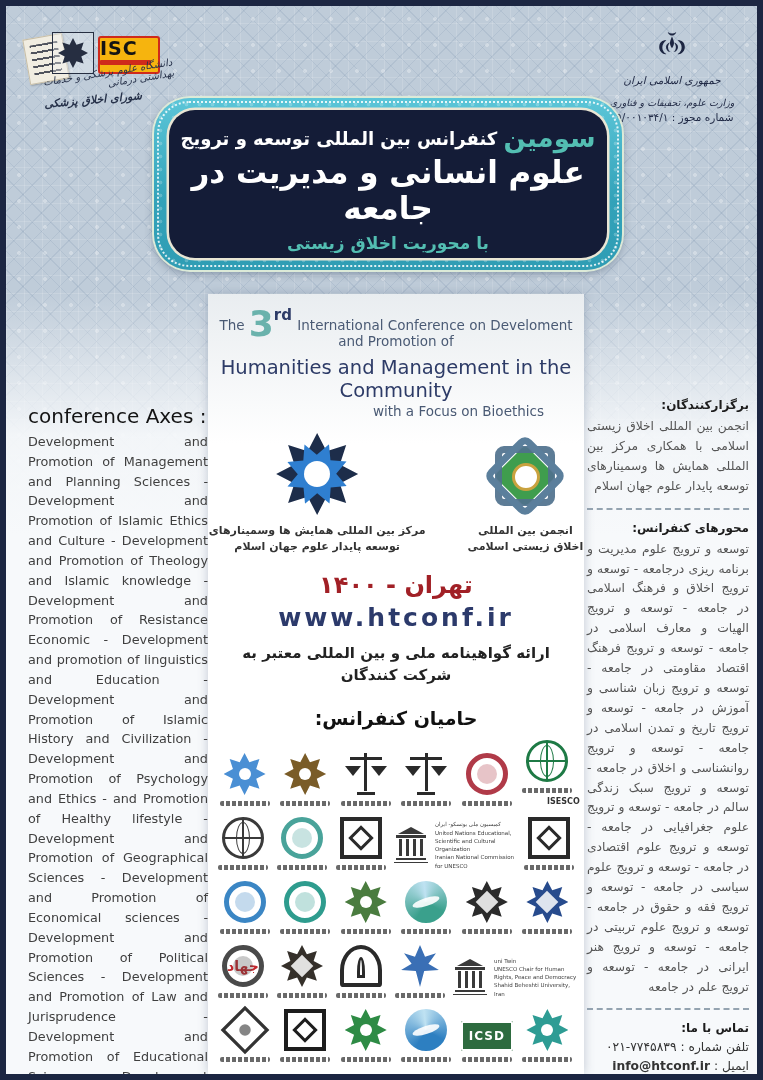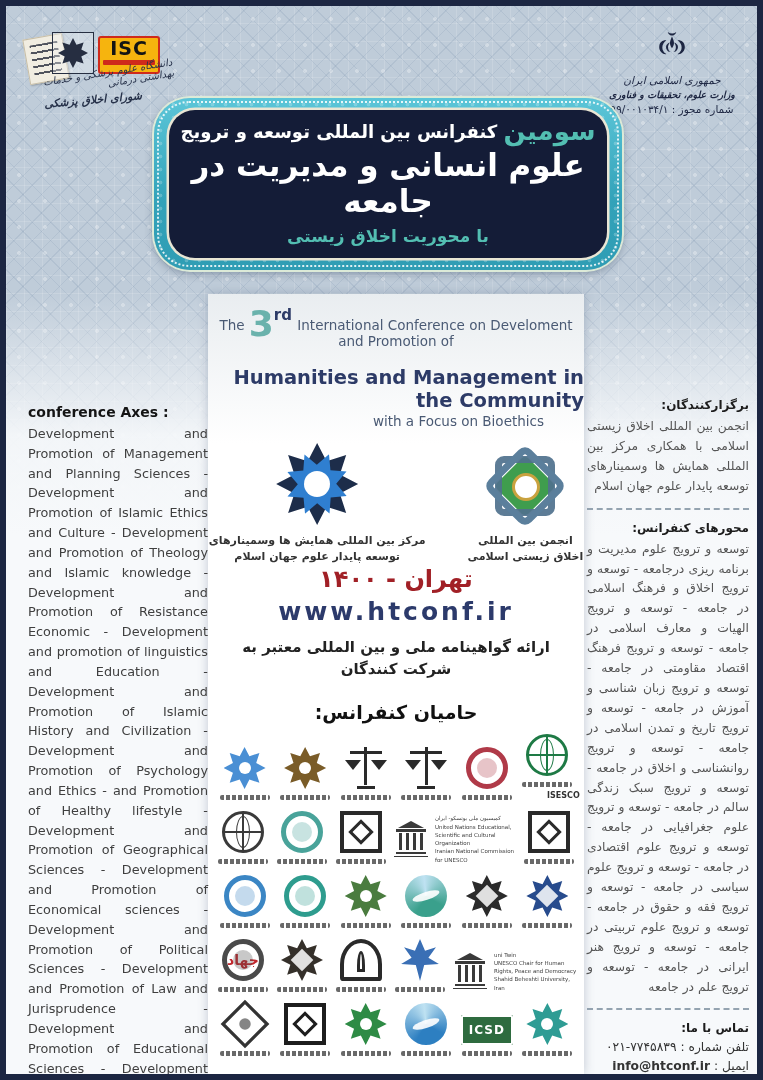--- a/index.html
+++ b/index.html
@@ -22,71 +22,71 @@
   
   .stamp{position:absolute;left:20px;top:30px;width:38px;height:44px;transform:rotate(-10deg);
     background:#f1ede1;border:1px solid #c6bda6;box-shadow:1px 1px 2px rgba(0,0,0,.25);}
   .stamp::after{content:'';position:absolute;inset:6px 5px;
     background:repeating-linear-gradient(180deg, rgba(40,45,60,.8) 0 2px, transparent 2px 7px);}
   .seal{position:absolute;left:46px;top:26px;width:40px;height:40px;border:1.5px solid #262e41;
     display:flex;align-items:center;justify-content:center;background:rgba(240,243,246,.35);}
   .seal span{width:30px;height:30px;background:#262e41;
     clip-path:polygon(50% 0%,61.5% 22.3%,85.4% 14.6%,77.7% 38.5%,100% 50%,77.7% 61.5%,85.4% 85.4%,61.5% 77.7%,50% 100%,38.5% 77.7%,14.6% 85.4%,22.3% 61.5%,0% 50%,22.3% 38.5%,14.6% 14.6%,38.5% 22.3%);}
   .isc{position:absolute;left:92px;top:30px;width:58px;height:34px;background:#f6b40e;
-    border:2px solid #cf2a1b;border-radius:3px;display:flex;flex-direction:column;align-items:center;justify-content:flex-start;}
+    border:2px solid #cf2a1b;border-radius:3px;display:flex;flex-direction:column;justify-content:flex-start;}
   .isc .isc-text{font-weight:bold;font-size:19px;line-height:21px;color:#141414;letter-spacing:1px;}
   .isc .isc-strip{width:88%;height:5px;background:#cf2a1b;border-radius:1px;margin-top:1px;}
   .hl-cap1{position:absolute;left:18px;top:62px;width:150px;font-size:10px;color:#27324a;
     transform:rotate(-9deg);font-style:italic;direction:rtl;}
   .hl-cap2{position:absolute;left:26px;top:88px;width:110px;font-size:11px;font-weight:bold;color:#27324a;
     transform:rotate(-5deg);font-style:italic;direction:rtl;}
   .gov{position:absolute;right:5px;top:24px;width:160px;text-align:center;color:#1d2642;}
   .gov .gov-line1{font-size:10.5px;font-style:italic;margin-top:2px;}
-  .gov .gov-line2{font-size:9.5px;font-style:italic;margin-top:3px;font-weight:bold;}
+  .gov .gov-line2{font-size:9.5px;font-style:italic;margin-top:11px;}
   .gov .gov-line3{font-size:10.5px;margin-top:3px;}
   .ltr{direction:ltr;unicode-bidi:isolate;}
   
   .banner-wrap{position:absolute;left:148px;top:92px;width:468px;height:172px;}
   .banner-outer{position:absolute;inset:0;border-radius:36px;
     background:linear-gradient(180deg,#5cc6d8 0%,#33a2b9 60%,#2f9db4 100%);
     background-image:radial-gradient(rgba(255,255,255,.22) 1.5px, transparent 2.2px),
       linear-gradient(180deg,#5cc6d8 0%,#33a2b9 60%,#2f9db4 100%);
     background-size:13px 13px,auto;
     box-shadow:0 0 0 2px #dcead8, 0 3px 10px rgba(25,45,75,.4);}
   .banner-outer::before{content:'';position:absolute;inset:3px;border:2px dotted rgba(255,255,255,.85);border-radius:32px;}
   .banner-inner{position:absolute;inset:12px 15px;background:#141c37;border-radius:26px;
-    box-shadow:0 0 0 2.5px #e9e6d4;color:#fff;text-align:center;padding-top:6px;box-sizing:border-box;}
+    box-shadow:0 0 0 2.5px #e9e6d4;color:#fff;text-align:center;padding-top:13px;box-sizing:border-box;}
   .b-line1{font-size:18px;font-weight:bold;}
   .b-line1 .hl{color:#53beb2;font-size:26px;vertical-align:-2px;}
   .b-line2{font-size:31px;font-weight:bold;margin-top:1px;}
   .b-line3{font-size:17px;font-weight:bold;color:#53beb2;margin-top:7px;}
   
   .center-panel{position:absolute;left:202px;top:288px;width:376px;bottom:0;
     background:linear-gradient(180deg,#e9edf0 0,#ffffff 150px);
     box-shadow:0 0 10px rgba(70,90,120,.30);text-align:center;}
   .t-line1{margin-top:12px;color:#4a5a74;font-size:13.5px;}
   .t-line1 .t-num{color:#6ab2ac;font-size:36px;font-weight:bold;line-height:0;vertical-align:-6px;}
   .t-line1 .t-ord{color:#2d3b67;font-size:15px;font-weight:bold;vertical-align:10px;margin-right:1px;}
-  .t-line2{color:#2d3b67;font-weight:bold;font-size:19.5px;margin-top:17px;text-align:right;}
+  .t-line2{color:#2d3b67;font-weight:normal;font-size:19.5px;margin-top:7px;}
   .t-line3{color:#4a5a74;font-size:13.5px;margin-top:1px;text-align:right;padding-right:40px;}
   .org-logos{display:flex;justify-content:center;gap:42px;margin-top:14px;align-items:flex-end;}
   .org-logo-item{display:flex;flex-direction:column;align-items:center;}
   .assoc-logo{position:relative;width:78px;height:78px;}
   .assoc-green{position:absolute;inset:17px;background:#3f9d4e;transform:rotate(45deg);border-radius:5px;}
   .assoc-sq1{position:absolute;inset:9px;border:7px solid #5b7f9c;transform:rotate(45deg);border-radius:9px;}
   .assoc-sq2{position:absolute;inset:9px;border:7px solid #4f718d;border-radius:9px;opacity:.92;}
   .assoc-center{position:absolute;left:50%;top:50%;width:22px;height:22px;margin:-13px;background:#fff;border:3px solid #c9a23f;border-radius:50%;}
   .star-logo{position:relative;width:82px;height:82px;}
   .star-dark,.star-blue{position:absolute;
     clip-path:polygon(50% 0%,61.5% 22.3%,85.4% 14.6%,77.7% 38.5%,100% 50%,77.7% 61.5%,85.4% 85.4%,61.5% 77.7%,50% 100%,38.5% 77.7%,14.6% 85.4%,22.3% 61.5%,0% 50%,22.3% 38.5%,14.6% 14.6%,38.5% 22.3%);}
   .star-dark{inset:0;background:#1d2d4a;}
   .star-blue{inset:9px;background:#2f7fd0;transform:rotate(22deg);}
   .star-core{position:absolute;left:50%;top:50%;width:26px;height:26px;margin:-13px;background:#fff;border-radius:50%;}
   .org-caption{margin-top:8px;font-size:11px;color:#333;line-height:1.45;font-weight:bold;}
-  .venue{color:#a12026;font-size:24px;font-weight:bold;}
+  .venue{margin-top:16px;color:#a12026;font-size:24px;font-weight:bold;}
   .website{margin-top:4px;color:#2c3a6b;font-size:25px;font-weight:bold;letter-spacing:3px;}
   .cert{margin-top:10px;color:#222;font-size:15px;font-weight:bold;line-height:1.5;}
   .sp-heading{margin-top:20px;color:#111;font-size:19px;font-weight:bold;}
   
   .sp-grid{margin-top:4px;}
   .sp-row{display:flex;justify-content:space-evenly;align-items:flex-end;margin-top:11px;padding:0 4px;}
   .sp-cell{display:flex;flex-direction:column;align-items:center;width:56px;}
   .sp-cell.wide{width:126px;flex-direction:row;gap:5px;align-items:center;}
   .lg{position:relative;width:42px;height:42px;box-sizing:border-box;flex:none;}
   .lg .lg-text{position:absolute;inset:0;display:flex;align-items:center;justify-content:center;
@@ -134,21 +134,21 @@
   .lg.badge{width:52px;height:30px;background:currentColor;border-radius:2px;margin-top:4px;
     box-shadow:inset 0 0 0 2px #fff,inset 0 0 0 3px currentColor;}
   .lg.badge .lg-text{color:#fff;font-size:12px;letter-spacing:1px;}
   .cap-squiggle{width:50px;height:5px;margin-top:6px;border-radius:2px;
     background:repeating-linear-gradient(90deg, rgba(55,55,55,.75) 0 4px, transparent 4px 6px);}
   .lg-caption{margin-top:4px;font-size:8px;color:#333;font-weight:bold;padding-left:32px;}
   .lg-lines{text-align:left;color:#3c3c3c;font-size:5.5px;line-height:1.5;}
   .lg-lines div{white-space:normal;}
   
   .left-col{position:absolute;left:22px;top:398px;width:180px;}
-  .lc-heading{font-weight:bold;font-size:14px;color:#141414;}
+  .lc-heading{font-weight:normal;font-size:20px;color:#141414;}
   .lc-body{margin-top:4px;color:#3f3f3f;font-size:12.8px;line-height:1.55;text-align:justify;}
   .right-col{position:absolute;right:8px;top:392px;width:162px;direction:rtl;text-align:right;}
   .rc-heading{font-weight:bold;font-size:12px;color:#1d1d1d;margin-bottom:5px;}
   .rc-body{font-size:12.3px;color:#555;line-height:1.62;text-align:justify;}
   .rc-sep{border-top:2px dashed #94a3b0;margin:11px 0;}
   .rc-line{font-size:12.3px;color:#333;margin-top:5px;}
   .rc-line .em{font-weight:bold;}
 </style>
 </head>
 <body>

